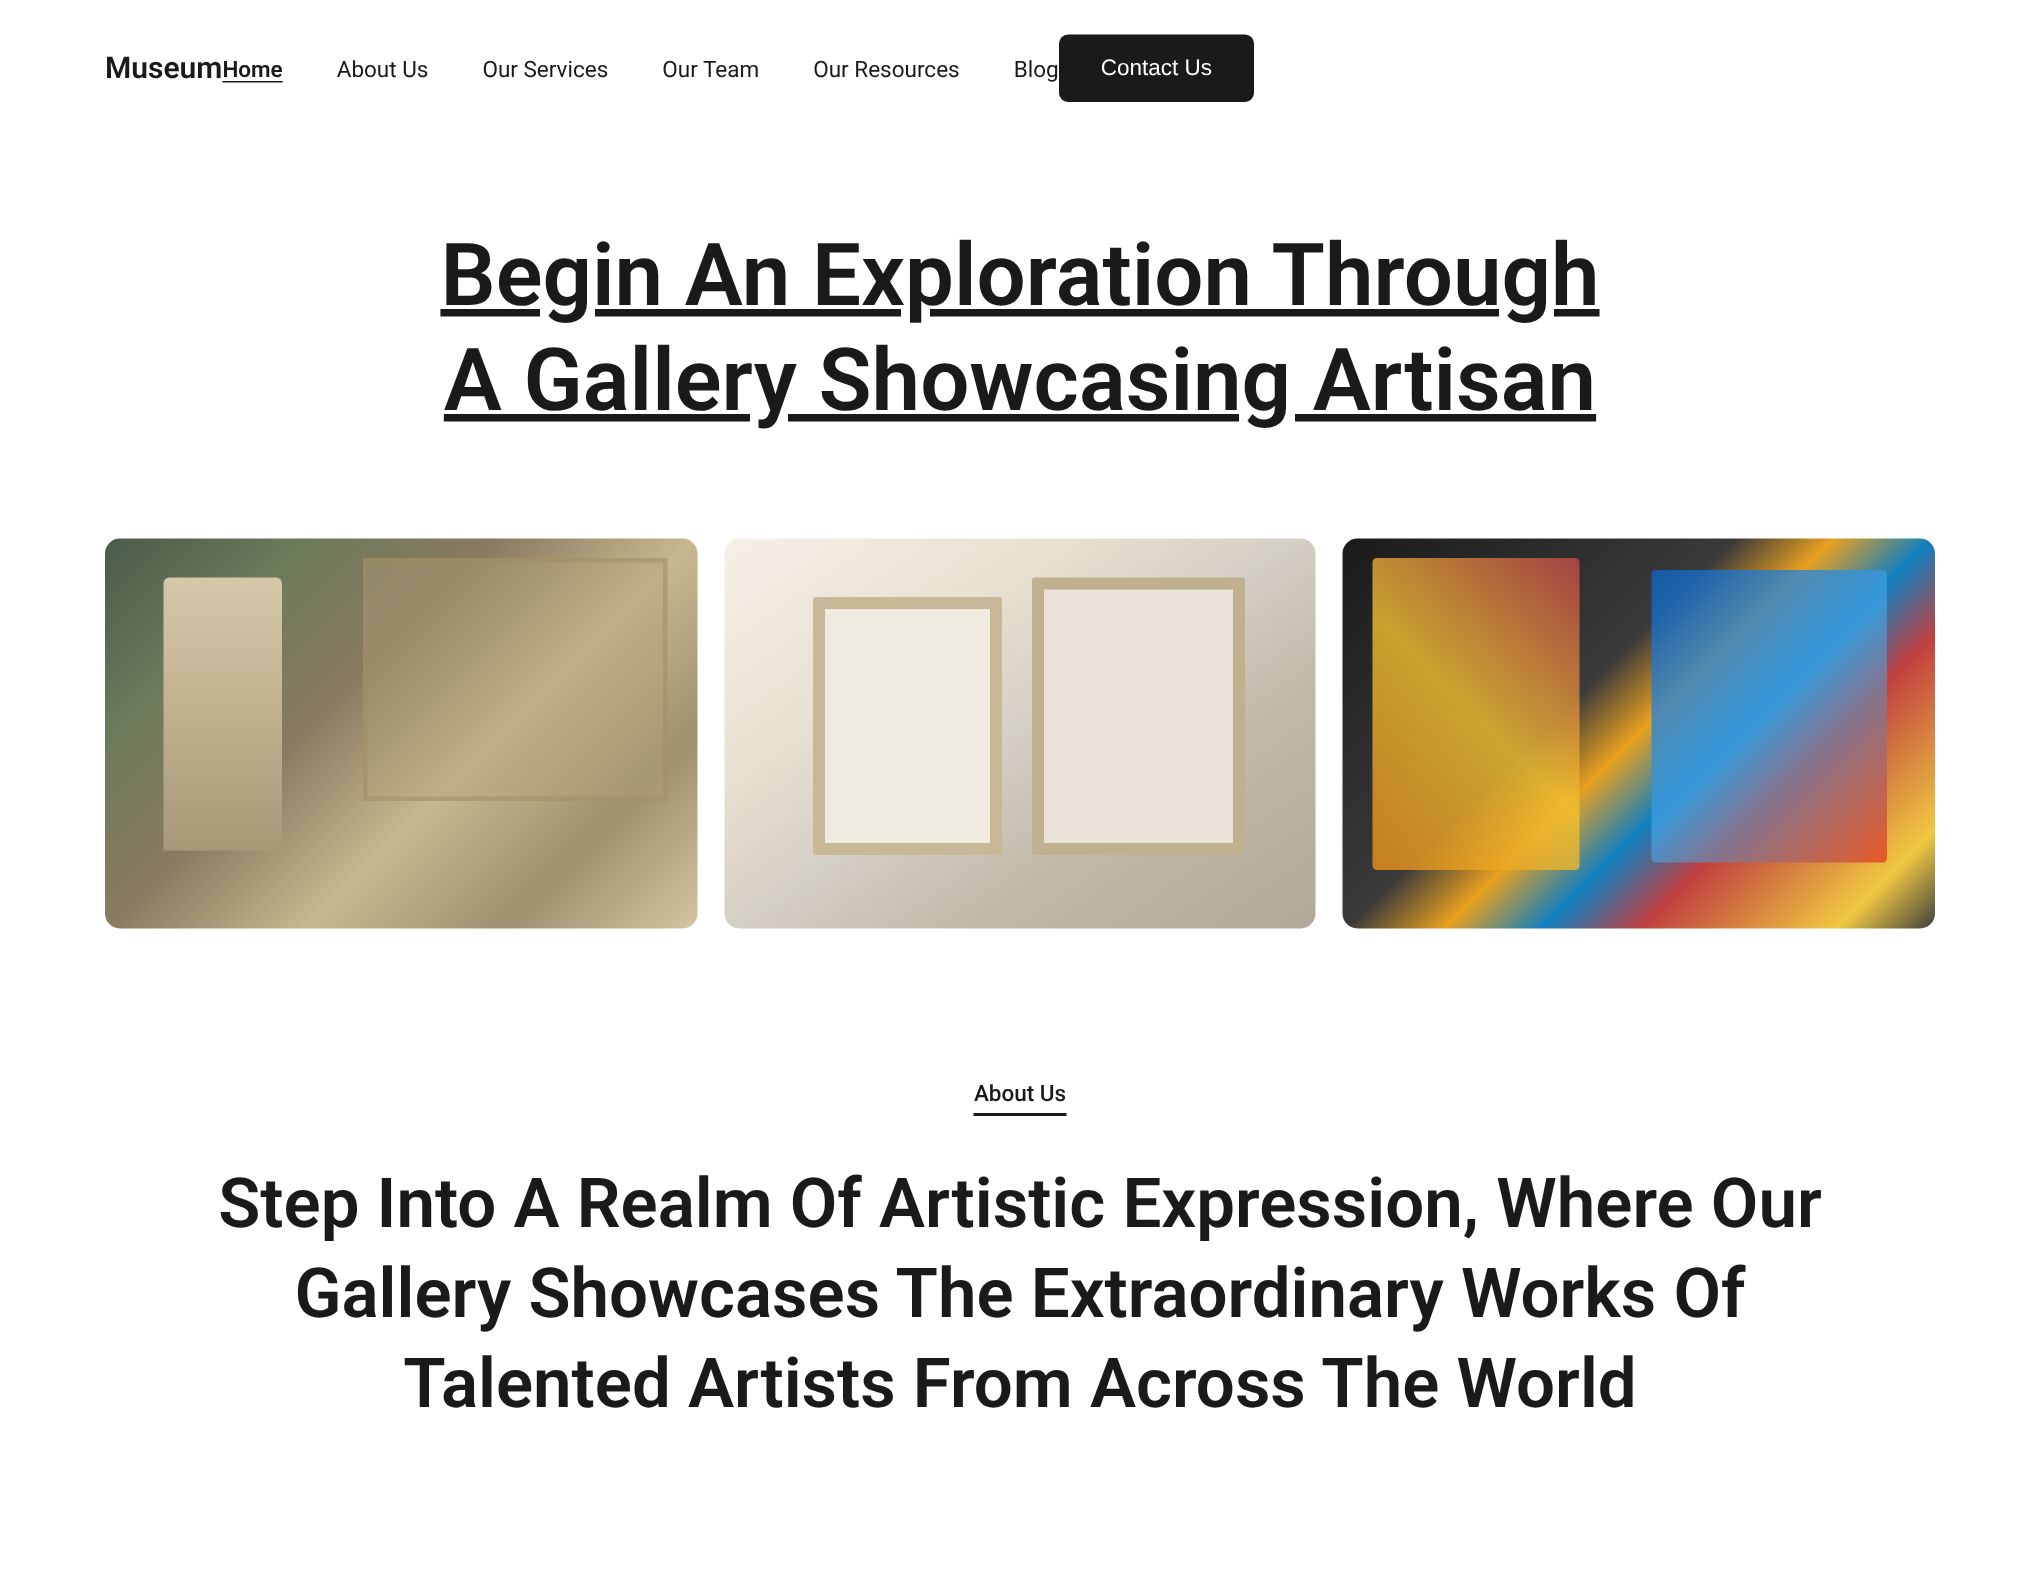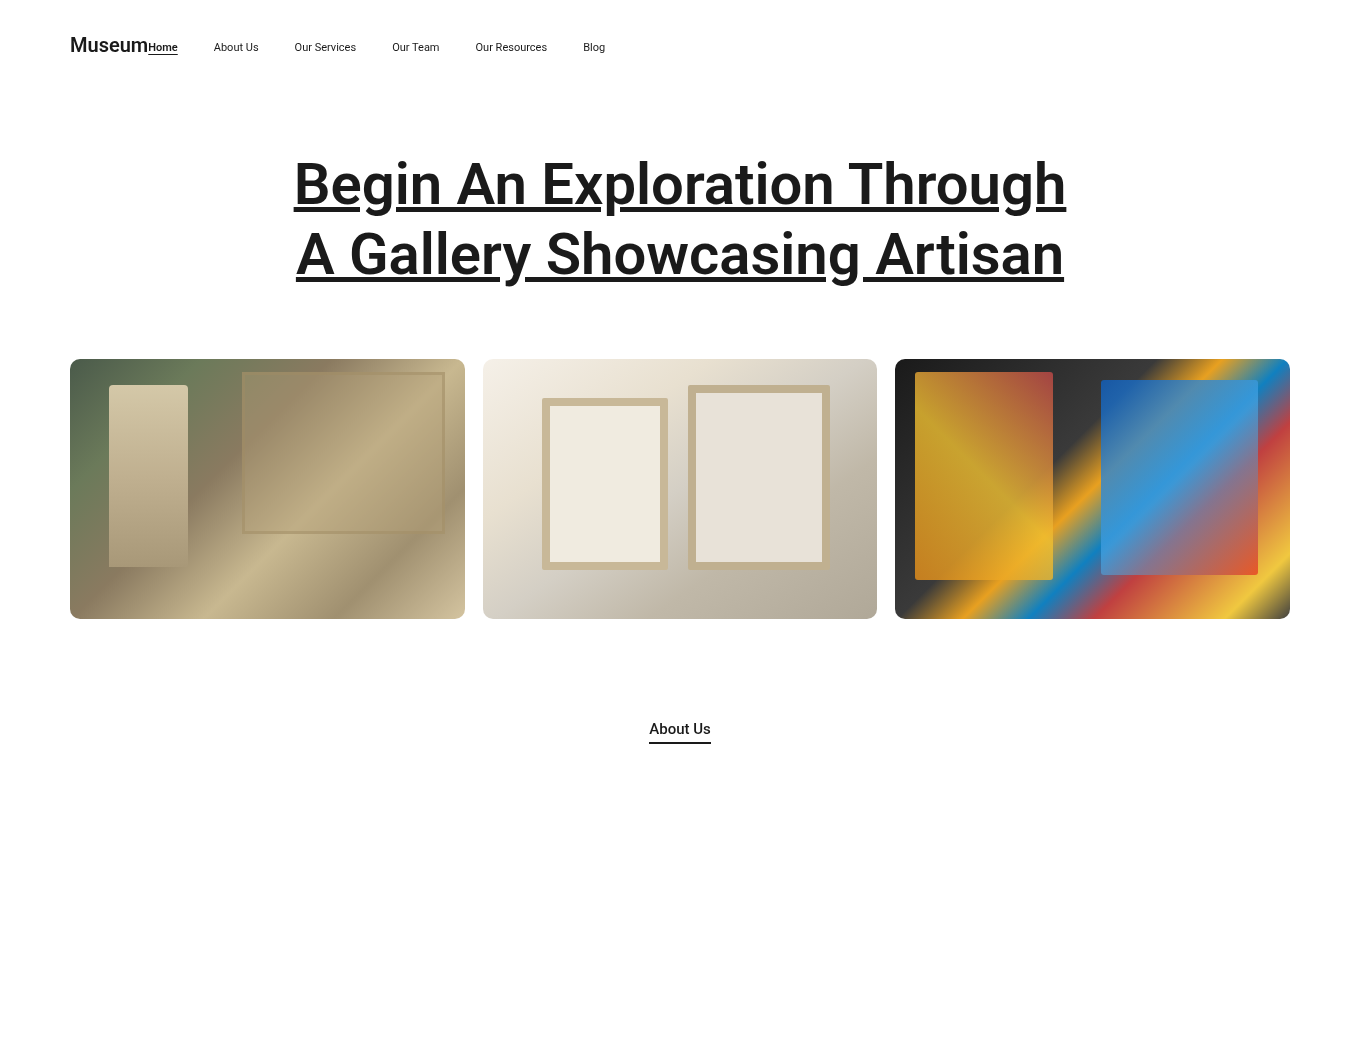--- a/index.html
+++ b/index.html
@@ -36,21 +36,21 @@
     .nav-links {
       display: flex;
       align-items: center;
       gap: 36px;
       list-style: none;
     }
 
     .nav-links a {
       text-decoration: none;
       color: #1a1a1a;
-      font-size: 11px;
+      font-size: 15px;
       font-weight: 400;
     }
 
     .nav-links a.active {
       font-weight: 600;
       text-decoration: underline;
       text-underline-offset: 3px;
     }
 
     .contact-btn {
@@ -233,20 +233,21 @@
     <li>
       <a>Our Team</a>
     </li>
     <li>
       <a>Our Resources</a>
     </li>
     <li>
       <a>Blog</a>
     </li>
   </ul>
+  <button class="contact-btn">Contact Us</button>
 </nav>
 
 <section class="hero">
   <h1>
     <span>Begin An Exploration Through</span><br>
     <span>A Gallery Showcasing Artisan</span><br>
   </h1>
 </section>
 
 <section class="gallery">
@@ -256,14 +257,15 @@
   <div class="gallery-item">
     <div class="inner"></div>
   </div>
   <div class="gallery-item">
     <div class="inner"></div>
   </div>
 </section>
 
 <section class="about-section">
   <span class="about-label">About Us</span>
+  <h2>Step Into A Realm Of Artistic Expression, Where Our Gallery Showcases The Extraordinary Works Of Talented Artists From Across The World</h2>
   
 </section>
 
 </body></html>

